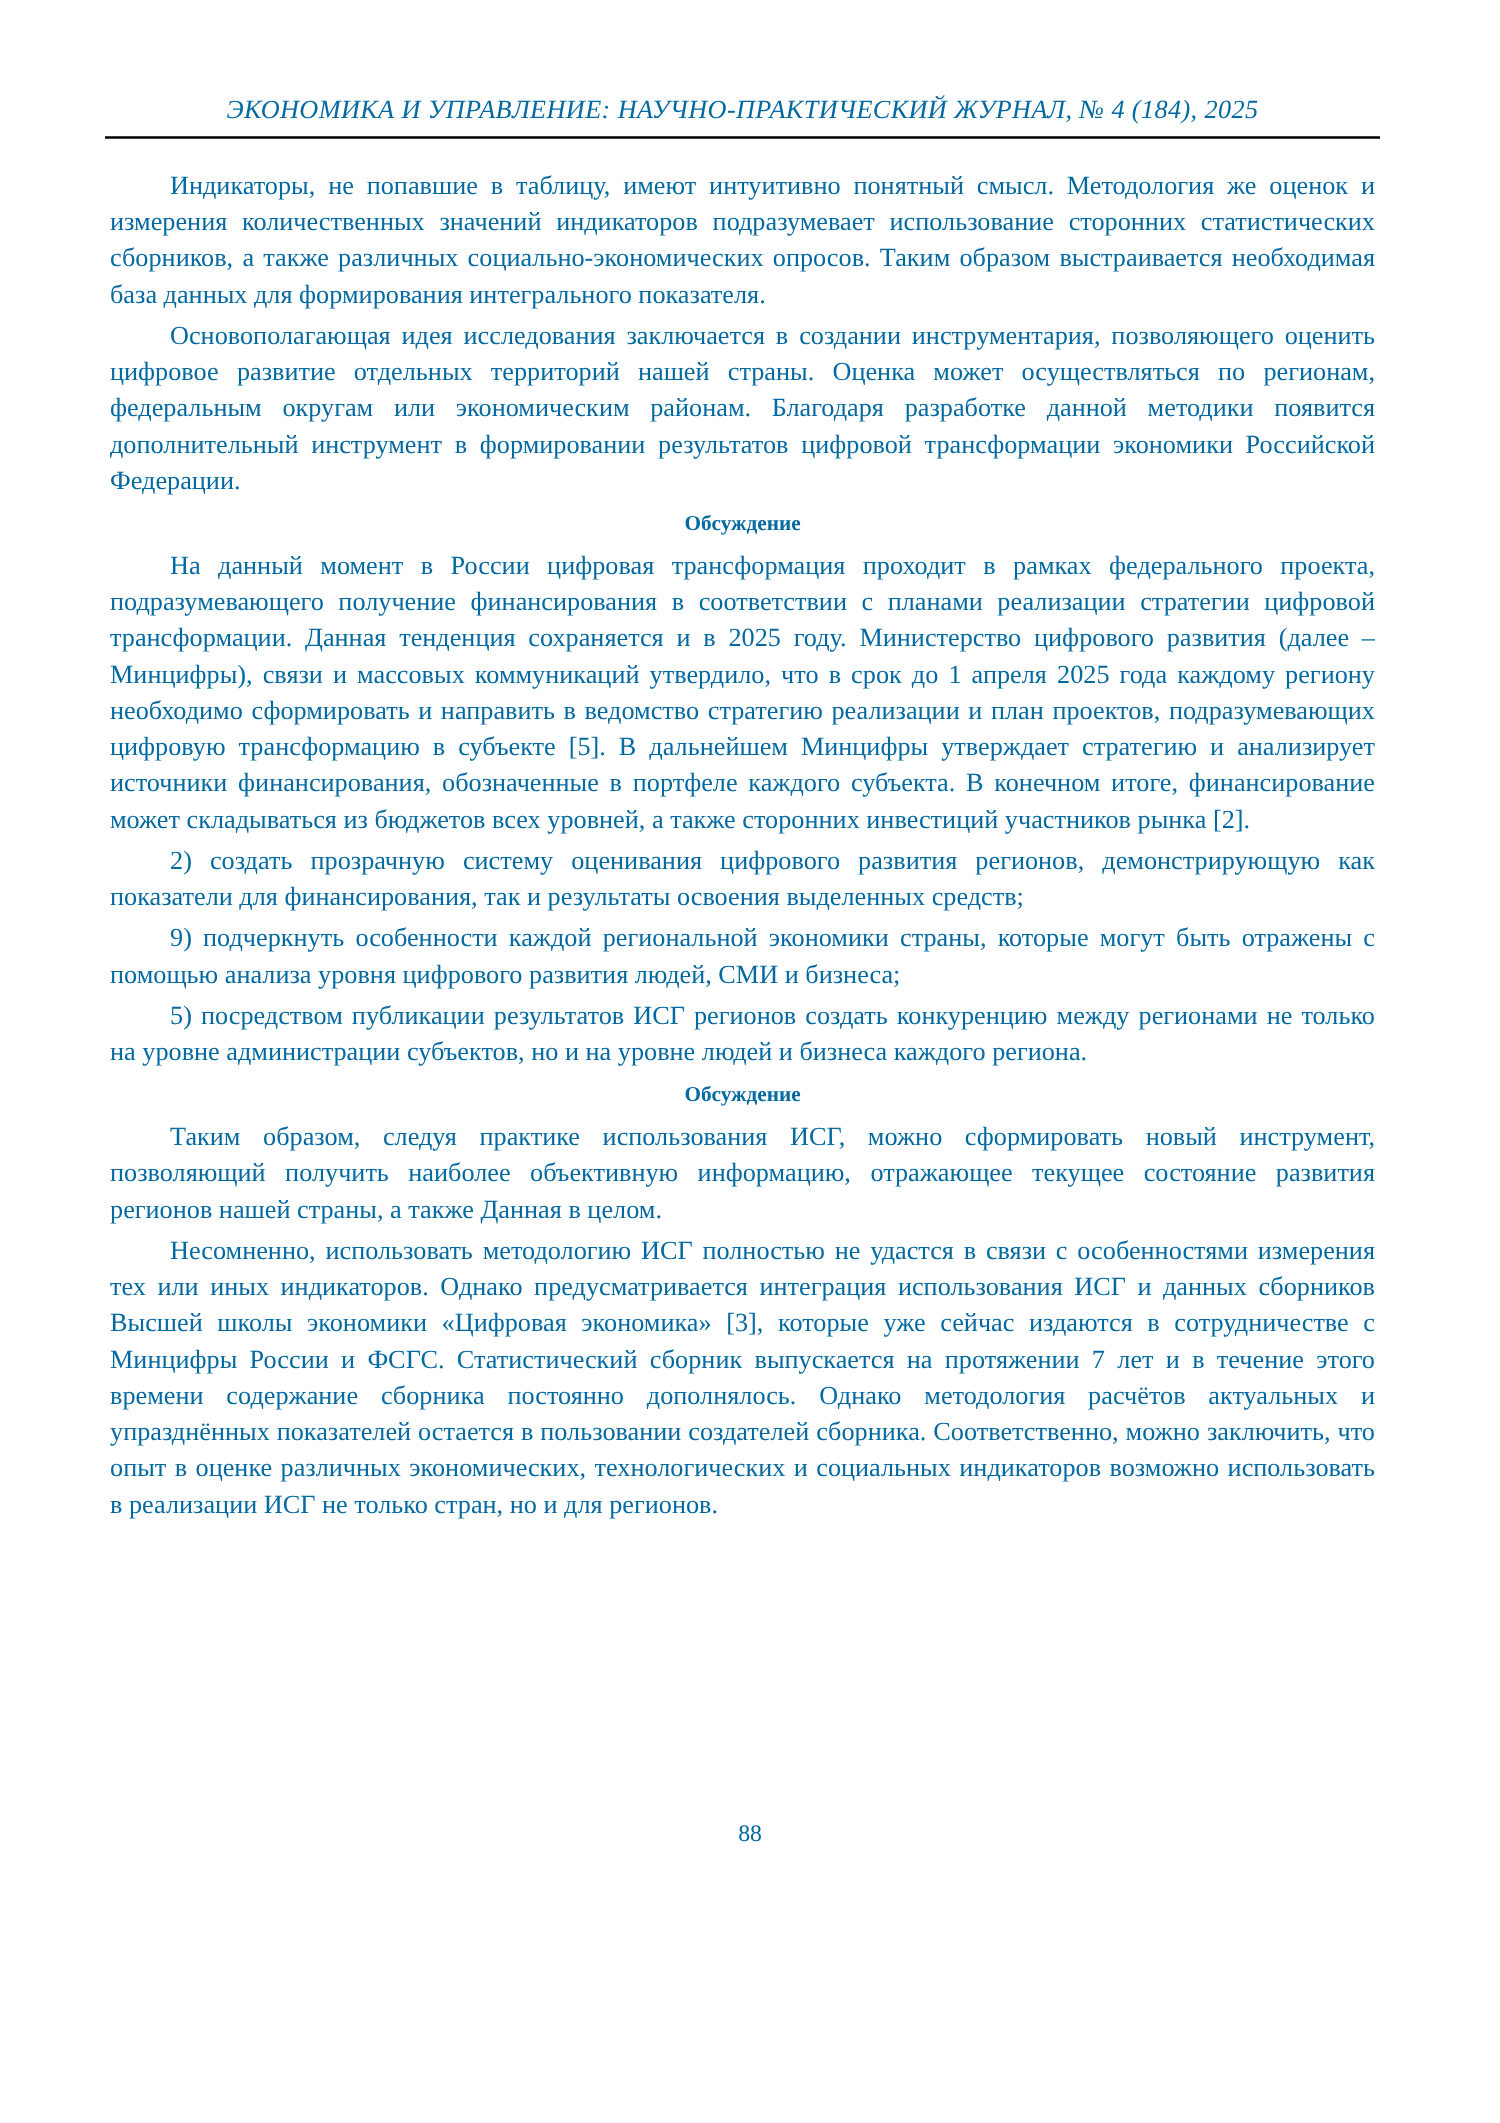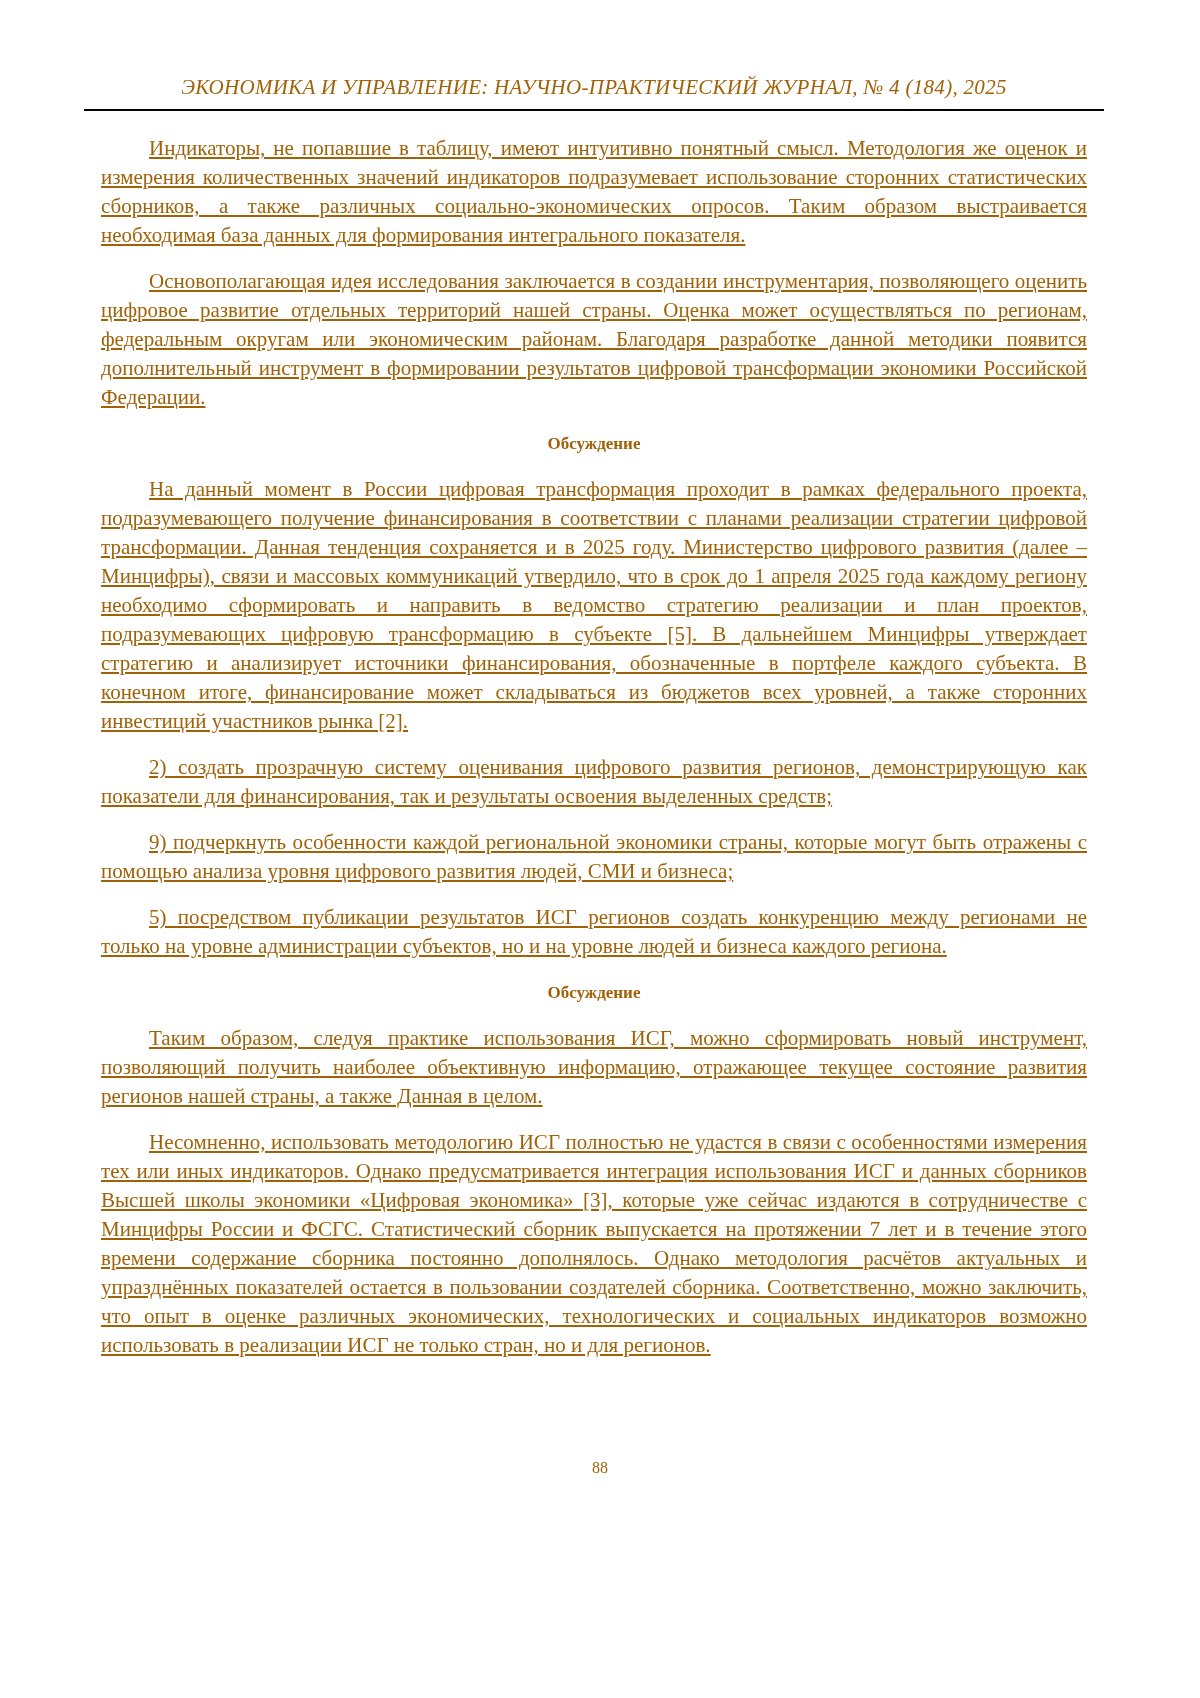--- a/index.html
+++ b/index.html
@@ -9,21 +9,21 @@
     background: #ffffff;
   }
   .page {
     position: relative;
     width: 1200px;
     height: 1698px;
     background: #ffffff;
     box-sizing: border-box;
     padding: 74px 96px 0 84px;
     font-family: "Liberation Serif", "DejaVu Serif", serif;
-    color: #a16207;
+    color: #0369a1;
     overflow: hidden;
   }
   .page-header .journal-title {
     text-align: center;
     font-style: italic;
     font-size: 21px;
     line-height: 27px;
     letter-spacing: 0.3px;
     white-space: nowrap;
   }
@@ -31,39 +31,38 @@
     border-bottom: 2px solid #000000;
     margin-top: 8px;
   }
   .page-body {
     margin-top: 23px;
     font-size: 21px;
     line-height: 29px;
     text-align: justify;
   }
   .para {
-    margin: 17px;
+    margin: 4px;
     text-indent: 48px;
-    text-decoration: underline;
   }
   .section-heading {
     margin: 5px 0 5px 0;
     font-size: 17px;
     line-height: 29px;
     font-weight: bold;
     text-align: center;
     text-indent: 0;
   }
   .page-footer {
     position: absolute;
     left: 0;
     top: 1455px;
     width: 100%;
     text-align: center;
-    font-size: 16px;
+    font-size: 19px;
     line-height: 26px;
   }
 </style>
 </head>
 <body>
 
 <div class="page">
 
   <header class="page-header">
     <div class="journal-title">ЭКОНОМИКА И УПРАВЛЕНИЕ: НАУЧНО-ПРАКТИЧЕСКИЙ ЖУРНАЛ, № 4 (184), 2025</div>

